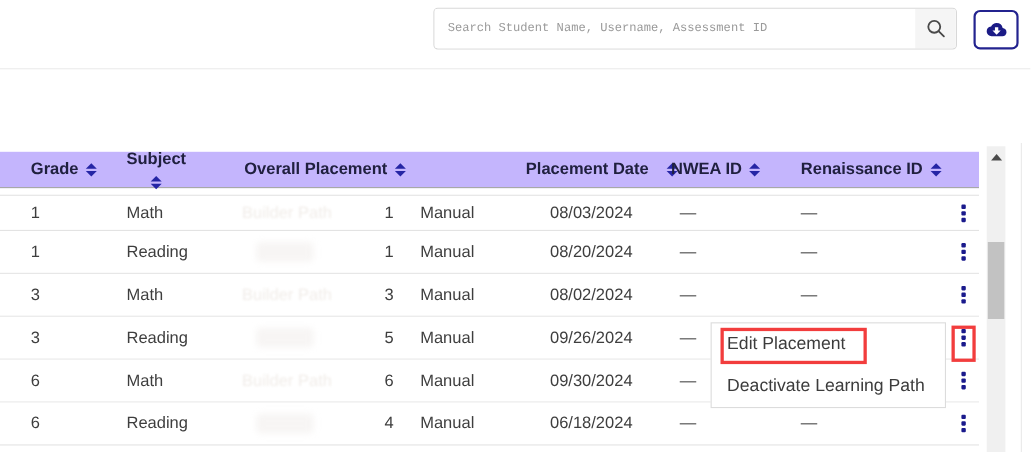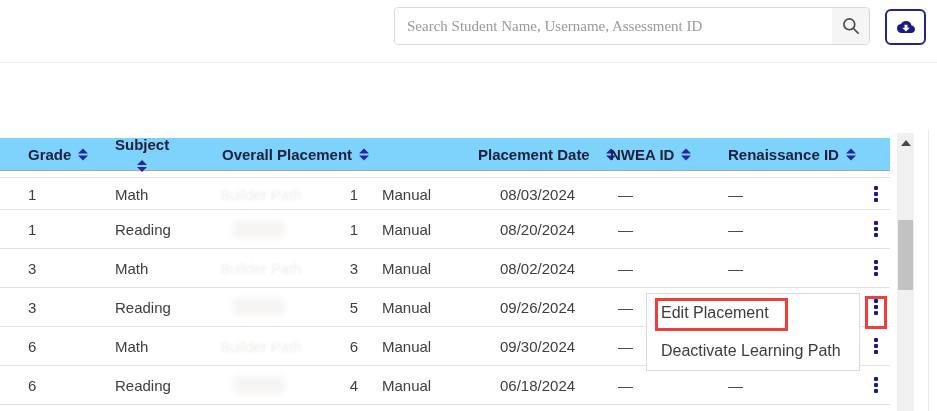--- a/index.html
+++ b/index.html
@@ -5,26 +5,26 @@
   * { box-sizing: border-box; margin: 0; padding: 0; }
   html,body { background:#fff; }
   .app {
     position: relative; width: 937px; height: 411px;
     background: #fff; overflow: hidden;
     font-family: "Liberation Sans", sans-serif;
   }
   
   .topbar { position:absolute; left:0; top:0; width:937px; height:63px; background:#fff; border-bottom:1px solid #ececec; }
   .searchbox { position:absolute; left:394px; top:7px; width:476px; height:38px; border:1px solid #d8d8d8; border-radius:4px; background:#fff; display:flex; overflow:hidden; }
-  .searchbox input { flex:1; border:none; outline:none; padding:0 12px; font-size:15px; color:#c2410c; font-family:Liberation Serif, serif; }
+  .searchbox input { flex:1; border:none; outline:none; padding:0 12px; font-size:11px; color:#c2410c; font-family:Liberation Mono, monospace; }
   .searchbox input::placeholder { color:#9a9a9a; opacity:1; }
   .search-iconwrap { width:37px; height:100%; background:#f5f5f5; display:flex; align-items:center; justify-content:center; cursor:pointer; }
   .dl-btn { position:absolute; left:885px; top:9px; width:41px; height:36px; background:#fff; border:2px solid #23238f; border-radius:6px; display:flex; align-items:center; justify-content:center; cursor:pointer; }
   
-  .thead { position:absolute; left:0; top:138px; width:890px; height:33px; background:#7dd3fc; border-bottom:1px solid #a8a8a8; }
+  .thead { position:absolute; left:0; top:138px; width:890px; height:33px; background:#c4b5fd; border-bottom:1px solid #a8a8a8; }
   .th { position:absolute; top:50%; transform:translateY(-50%); display:inline-flex; align-items:center; gap:7px; font-size:15px; font-weight:700; color:#20203f; white-space:nowrap; cursor:pointer; }
   .th-grade { left:28px; } .th-subject { left:115px;flex-direction:column; } .th-placement { left:222px; }
   .th-source { left:382px;margin-top:32px; } .th-date { left:478px;gap:16px; } .th-nwea { left:610px; } .th-ren { left:728px;align-items:center; }
   .sort { display:inline-flex; flex-direction:column; gap:2px; }
   .sort .up { width:0; height:0; border-left:5px solid transparent; border-right:5px solid transparent; border-bottom:5px solid #2525a5; }
   .sort .down { width:0; height:0; border-left:5px solid transparent; border-right:5px solid transparent; border-top:5px solid #2525a5; }
   
   .rows { position:absolute; left:0; top:0; width:890px; }
   .row { position:absolute; left:0; width:890px; background:#fff; border-bottom:1px solid #e3e3e3; }
   .row.first { border-top:1px solid #e3e3e3; }

